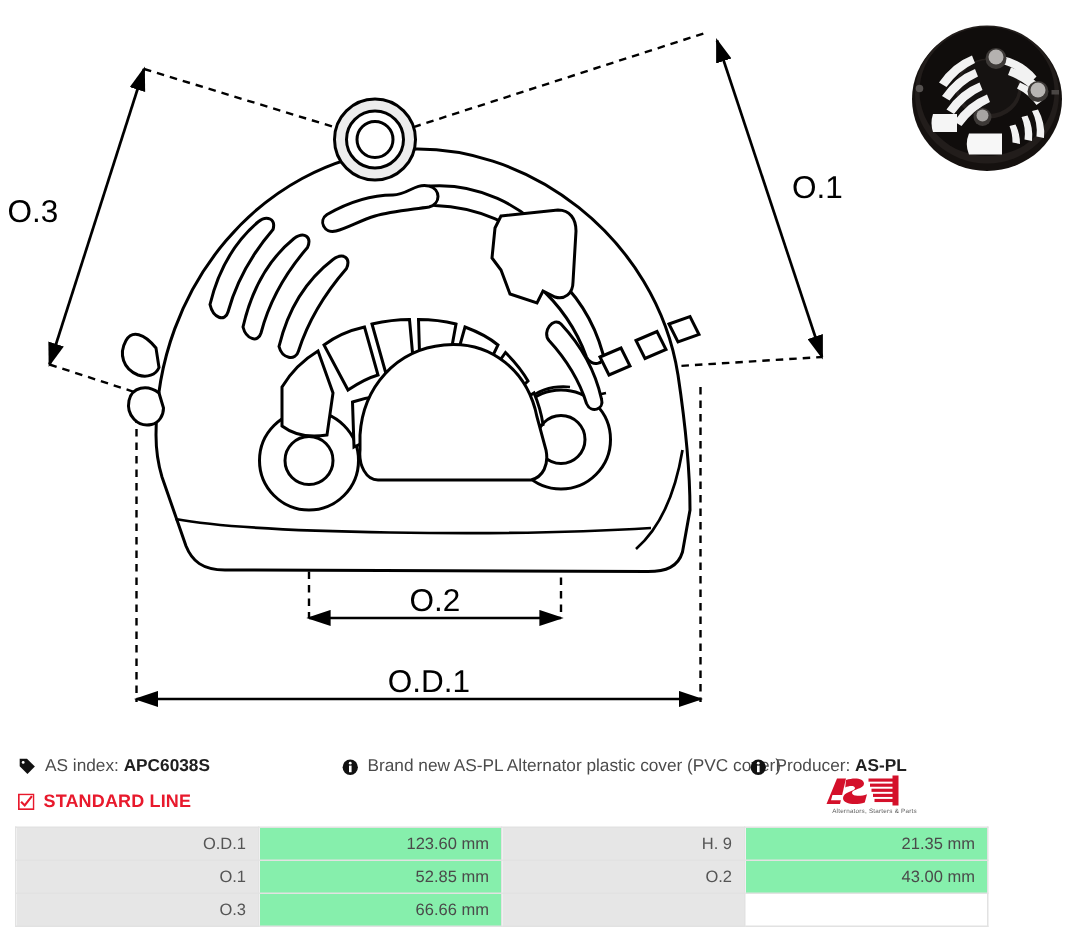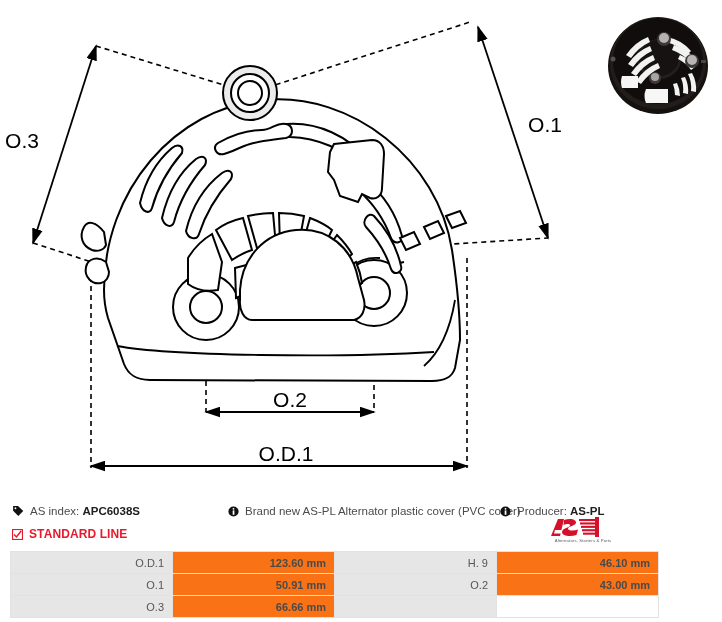--- a/index.html
+++ b/index.html
@@ -111,24 +111,23 @@
     color: #5d5d5d;
     overflow: hidden;
     white-space: nowrap;
   }
   #spec-table td.lbl {
     background: #e6e6e6;
     width: 145px;
     color: #555;
   }
   #spec-table td.val {
-    background: #f97316;
+    background: #86efac;
     width: 145px;
     color: #4a4a4a;
-    font-weight: bold;
   }
   #spec-table td.empty { background: #e6e6e6; }
   #spec-table td.empty-val { background: #ffffff; }
 </style>
 </head>
 <body>
 
 <div id="drawing-area">
 
   <svg id="drawing-svg" width="722" height="492" viewBox="0 0 722 492">
@@ -409,25 +408,25 @@
   </g>
 </svg>
 <div id="aspl-tagline">Alternators, Starters &amp; Parts</div>
 
 <table id="spec-table">
   <tbody>
     <tr>
       <td class="lbl">O.D.1</td>
       <td class="val">123.60 mm</td>
       <td class="lbl">H. 9</td>
-      <td class="val">46.10 mm</td>
+      <td class="val">21.35 mm</td>
     </tr>
     <tr>
       <td class="lbl">O.1</td>
-      <td class="val">50.91 mm</td>
+      <td class="val">52.85 mm</td>
       <td class="lbl">O.2</td>
       <td class="val">43.00 mm</td>
     </tr>
     <tr>
       <td class="lbl">O.3</td>
       <td class="val">66.66 mm</td>
       <td class="empty"></td>
       <td class="empty-val"></td>
     </tr>
   </tbody>

